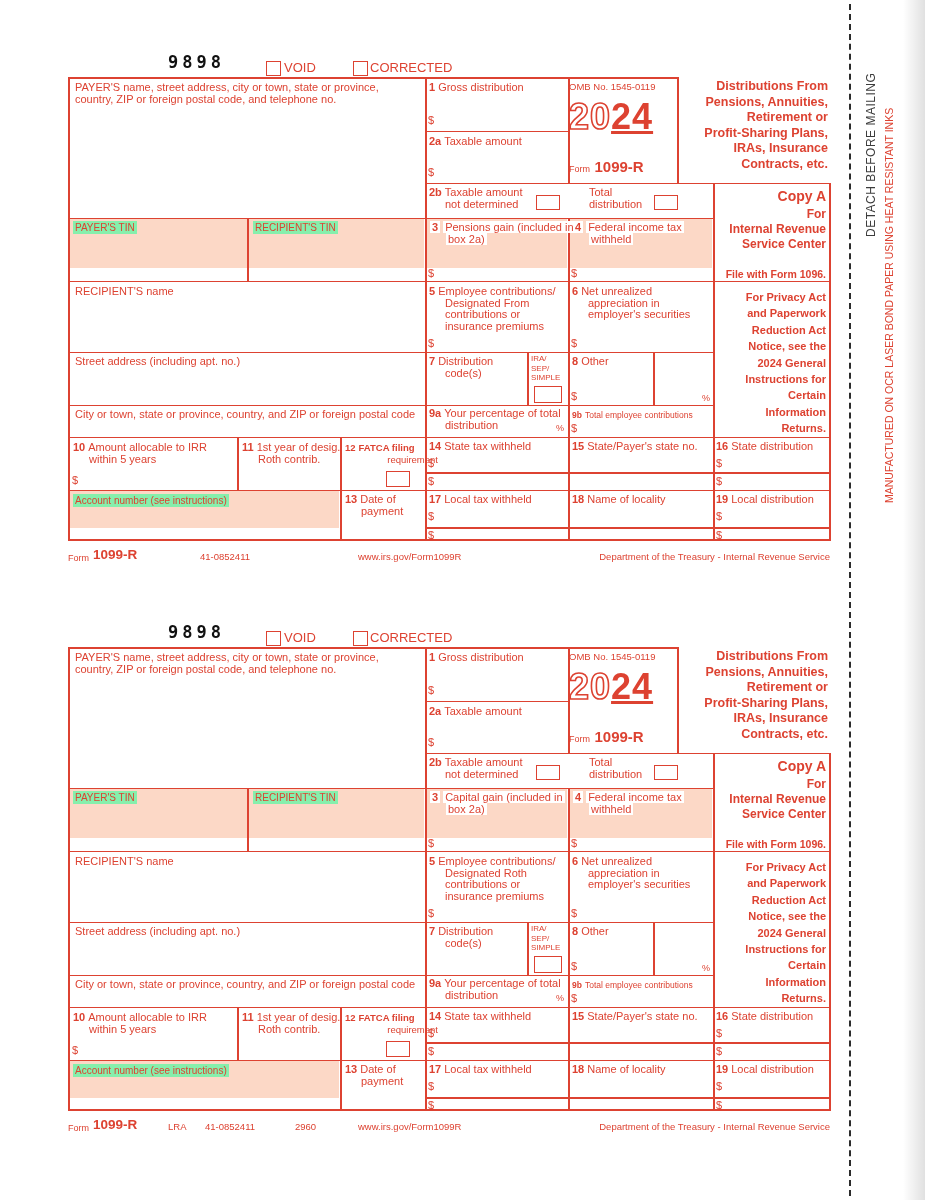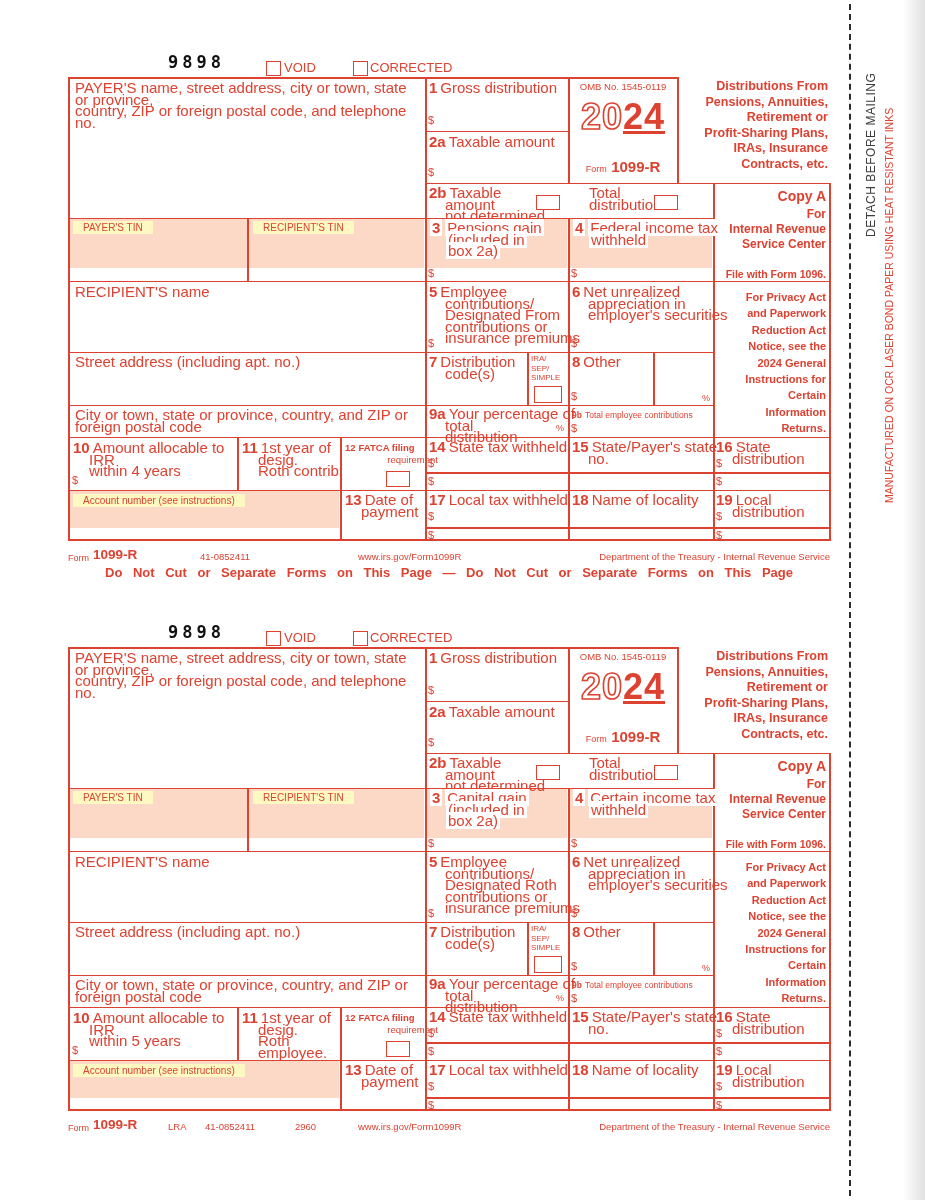--- a/index.html
+++ b/index.html
@@ -9,31 +9,31 @@
   .copy{position:absolute;left:0;width:860px;height:560px;}
   #form1{top:0;} #form2{top:570px;}
   .fc{position:absolute;left:0;top:0;width:860px;height:560px;}
   .ocr{position:absolute;left:168px;top:52px;font-family:"DejaVu Sans Mono",monospace;
        font-weight:600;font-size:17px;letter-spacing:4px;color:#111;}
   .cbx{position:absolute;background:#fff;border:1.5px solid var(--red);}
   .cbl{position:absolute;font-size:13px;color:var(--red);}
   .pink{position:absolute;background:var(--pink);}
   .entry{position:absolute;background:#fff;}
   .grid{position:absolute;left:0;top:0;}
-  .bl{position:absolute;font-size:15px;line-height:11.5px;color:var(--red);
+  .bl{position:absolute;font-size:11px;line-height:11.5px;color:var(--red);
       padding-left:16px;text-indent:-16px;}
   .bl .n{font-weight:700;margin-right:3px;}
   .bl .t{white-space:pre-line;}
   .plain{padding-left:0;text-indent:0;}
   .wp .n,.wp .t{background:#fff;padding:0 2px;box-decoration-break:clone;-webkit-box-decoration-break:clone;}
-  .wlabel{position:absolute;font-size:10px;color:var(--red);background:#fef9c3;padding:1px 10px;white-space:nowrap;}
+  .wlabel{position:absolute;font-size:10px;color:var(--red);background:#86efac;padding:1px 2px;white-space:nowrap;}
   .sm{font-size:8.5px;line-height:10px;}
   .dollar{position:absolute;font-size:11px;color:var(--red);}
   .pct{position:absolute;font-size:9px;color:var(--red);}
-  .ctr{position:absolute;text-align:center;color:var(--red);}
+  .ctr{position:absolute;text-align:left;color:var(--red);}
   .omb{font-size:9.5px;}
   .year{font-size:36px;font-weight:700;letter-spacing:1px;line-height:38px;}
   .y-out{color:#fff;-webkit-text-stroke:1.6px var(--red);}
   .y-sol{color:var(--red);text-decoration:underline;}
   .fw{font-size:9px;} .fn{font-size:15px;font-weight:700;}
   .rt{position:absolute;text-align:right;color:var(--red);white-space:pre-line;}
   .ttl{font-weight:700;font-size:12.5px;line-height:15.5px;}
   .cpa{font-weight:700;font-size:14px;}
   .cpf{font-weight:700;font-size:12px;line-height:15px;}
   .flw{font-weight:700;font-size:10.5px;}
@@ -123,21 +123,21 @@
 SIMPLE</div>
   <span class="cbx" style="left:534px;top:386px;width:26px;height:15px"></span>
   <div class="bl" style="left:572px;top:356px;width:80px"><span class="n">8</span><span class="t">Other</span></div>
 
   <div class="bl plain" style="left:75px;top:409px;width:345px"><span class="t">City or town, state or province, country, and ZIP or foreign postal code</span></div>
   <div class="bl" style="left:429px;top:408px;width:133px"><span class="n">9a</span><span class="t">Your percentage of total
 distribution</span></div>
   <div class="bl sm" style="left:572px;top:410px;width:140px"><span class="n">9b</span><span class="t">Total employee contributions</span></div>
 
   <div class="bl" style="left:73px;top:442px;width:165px"><span class="n">10</span><span class="t">Amount allocable to IRR
-within 4 years</span></div>
+within 5 years</span></div>
   <div class="bl" style="left:242px;top:442px;width:97px"><span class="n">11</span><span class="t">1st year of desig.
 Roth contrib.</span></div>
   <div class="bl" style="left:345px;top:442px;width:77px;font-size:9.5px"><span class="n">12</span><span class="n">FATCA filing</span><span class="b12line2">requirement</span></div>
   <span class="cbx" style="left:386px;top:471px;width:22px;height:14px"></span>
 
   <span class="wlabel" style="left:73px;top:494px">Account number (see instructions)</span>
   <div class="bl" style="left:345px;top:494px;width:76px"><span class="n">13</span><span class="t">Date of
 payment</span></div>
 
   <div class="bl" style="left:429px;top:441px;width:133px"><span class="n">14</span><span class="t">State tax withheld</span></div>
@@ -225,21 +225,21 @@
   <span class="cbx" style="left:536px;top:195px;width:22px;height:13px"></span>
   <div class="bl plain" style="left:589px;top:187px;width:70px"><span class="t">Total
 distribution</span></div>
   <span class="cbx" style="left:654px;top:195px;width:22px;height:13px"></span>
 
   <span class="wlabel" style="left:73px;top:221px">PAYER'S TIN</span>
   <span class="wlabel" style="left:253px;top:221px">RECIPIENT'S TIN</span>
 
   <div class="bl wp" style="left:430px;top:222px;width:133px"><span class="n">3</span><span class="t">Capital gain (included in
 box 2a)</span></div>
-  <div class="bl wp" style="left:573px;top:222px;width:130px"><span class="n">4</span><span class="t">Certain income tax
+  <div class="bl wp" style="left:573px;top:222px;width:130px"><span class="n">4</span><span class="t">Federal income tax
 withheld</span></div>
 
   <div class="bl plain" style="left:75px;top:286px;width:300px"><span class="t">RECIPIENT'S name</span></div>
   <div class="bl" style="left:429px;top:286px;width:140px"><span class="n">5</span><span class="t">Employee contributions/
 Designated Roth
 contributions or
 insurance premiums</span></div>
   <div class="bl" style="left:572px;top:286px;width:140px"><span class="n">6</span><span class="t">Net unrealized
 appreciation in
 employer's securities</span></div>
@@ -254,21 +254,21 @@
   <div class="bl" style="left:572px;top:356px;width:80px"><span class="n">8</span><span class="t">Other</span></div>
 
   <div class="bl plain" style="left:75px;top:409px;width:345px"><span class="t">City or town, state or province, country, and ZIP or foreign postal code</span></div>
   <div class="bl" style="left:429px;top:408px;width:133px"><span class="n">9a</span><span class="t">Your percentage of total
 distribution</span></div>
   <div class="bl sm" style="left:572px;top:410px;width:140px"><span class="n">9b</span><span class="t">Total employee contributions</span></div>
 
   <div class="bl" style="left:73px;top:442px;width:165px"><span class="n">10</span><span class="t">Amount allocable to IRR
 within 5 years</span></div>
   <div class="bl" style="left:242px;top:442px;width:97px"><span class="n">11</span><span class="t">1st year of desig.
-Roth employee.</span></div>
+Roth contrib.</span></div>
   <div class="bl" style="left:345px;top:442px;width:77px;font-size:9.5px"><span class="n">12</span><span class="n">FATCA filing</span><span class="b12line2">requirement</span></div>
   <span class="cbx" style="left:386px;top:471px;width:22px;height:14px"></span>
 
   <span class="wlabel" style="left:73px;top:494px">Account number (see instructions)</span>
   <div class="bl" style="left:345px;top:494px;width:76px"><span class="n">13</span><span class="t">Date of
 payment</span></div>
 
   <div class="bl" style="left:429px;top:441px;width:133px"><span class="n">14</span><span class="t">State tax withheld</span></div>
   <div class="bl" style="left:572px;top:441px;width:140px"><span class="n">15</span><span class="t">State/Payer's state no.</span></div>
   <div class="bl" style="left:716px;top:441px;width:112px"><span class="n">16</span><span class="t">State distribution</span></div>
@@ -316,21 +316,20 @@
   <span class="dollar" style="left:716px;top:510px">$</span>
   <span class="dollar" style="left:716px;top:529px">$</span>
 </div>
 </div>
 
   <span class="ft ffw" style="left:68px;top:553px">Form</span>
   <span class="ft ffn" style="left:93px;top:547px">1099-R</span>
   <span class="ft" style="left:200px;top:551px">41-0852411</span>
   <span class="ft" style="left:358px;top:551px">www.irs.gov/Form1099R</span>
   <span class="ft ftr" style="left:520px;top:551px;width:310px">Department of the Treasury - Internal Revenue Service</span>
-  <div class="dnc">Do Not Cut or Separate Forms on This Page  —  Do Not Cut or Separate Forms on This Page</div>
 
   <span class="ft ffw" style="left:68px;top:1123px">Form</span>
   <span class="ft ffn" style="left:93px;top:1117px">1099-R</span>
   <span class="ft" style="left:168px;top:1121px">LRA</span>
   <span class="ft" style="left:205px;top:1121px">41-0852411</span>
   <span class="ft" style="left:295px;top:1121px">2960</span>
   <span class="ft" style="left:358px;top:1121px">www.irs.gov/Form1099R</span>
   <span class="ft ftr" style="left:520px;top:1121px;width:310px">Department of the Treasury - Internal Revenue Service</span>
 
   <div class="dash"></div>

